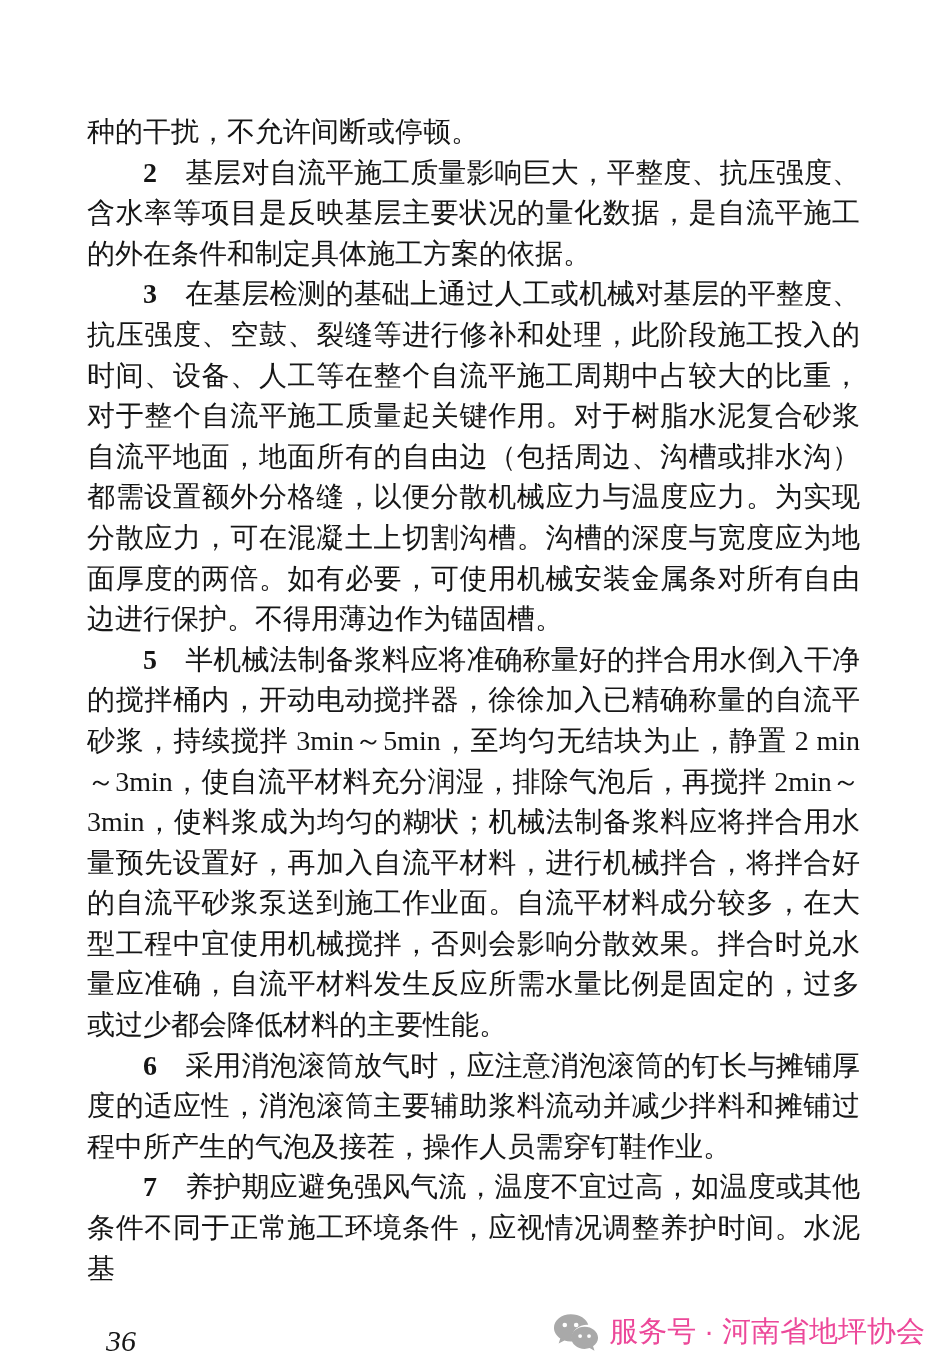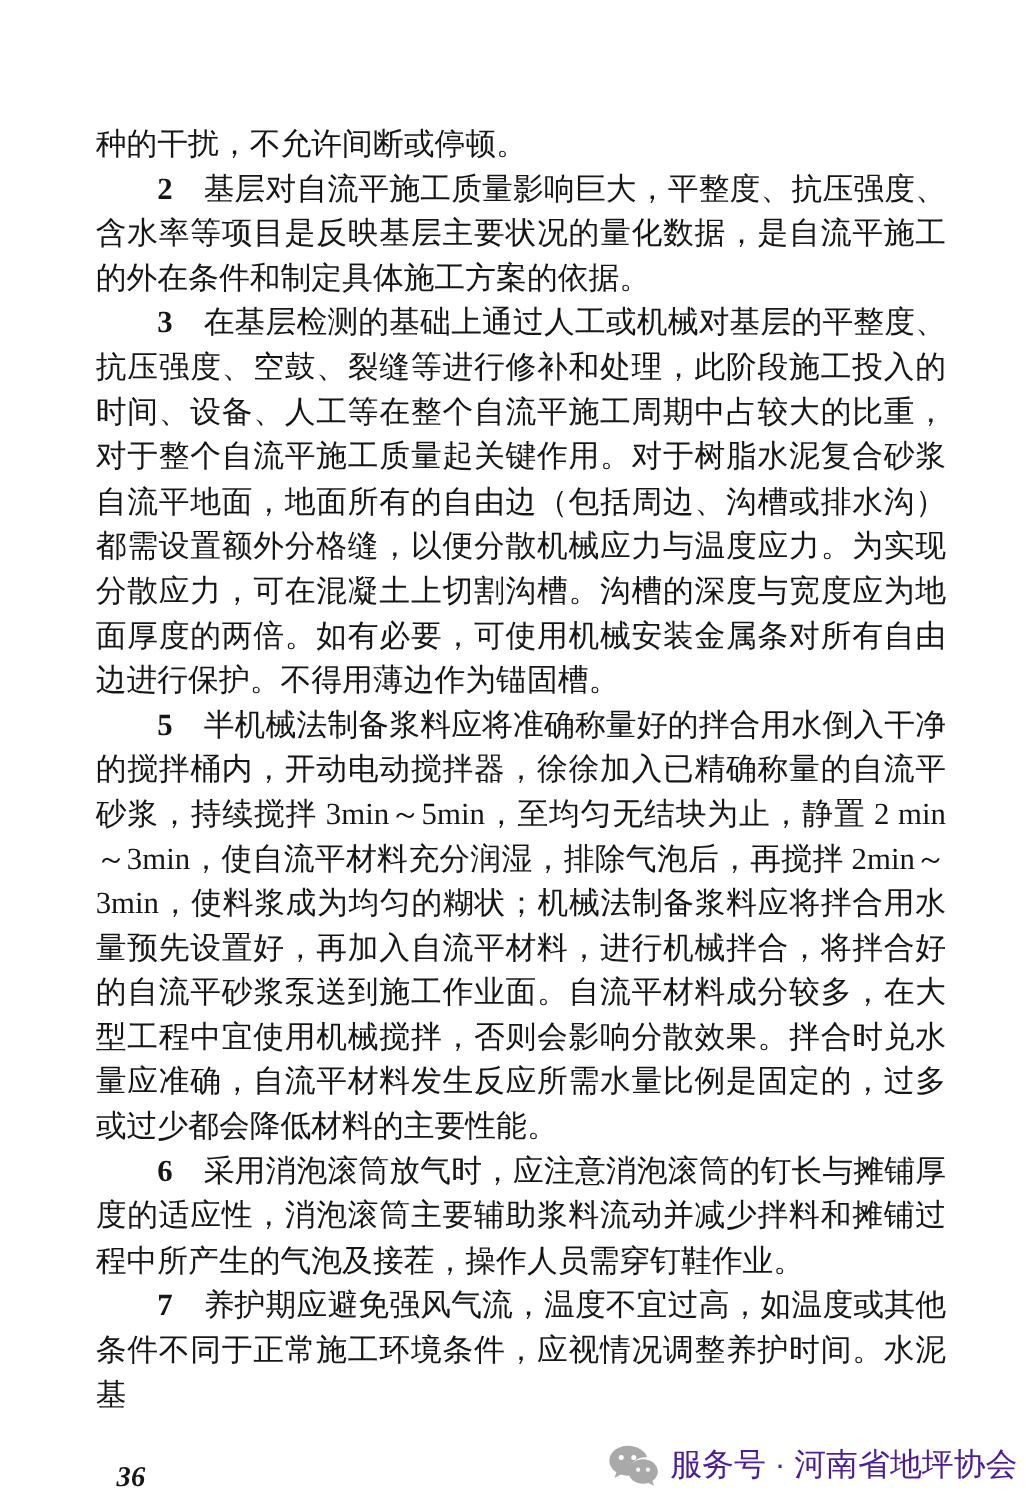--- a/index.html
+++ b/index.html
@@ -33,34 +33,33 @@
     text-indent: 0;
   }
   .para-num {
     font-weight: 700;
     margin-right: 1em;
   }
   .page-number {
     position: absolute;
     left: 106px;
     bottom: 7px;
-    font-size: 26px;
+    font-size: 30px;
     font-style: italic;
     color: #161616;
     font-family: "Liberation Serif", "DejaVu Serif", serif;
-    font-weight: bold;
   }
   .watermark {
     position: absolute;
     right: 8px;
     bottom: 13px;
     display: flex;
     align-items: center;
     gap: 10px;
-    color: #4c1d95;
+    color: #ec4899;
     font-size: 29px;
     font-family: "Liberation Sans", "DejaVu Sans", sans-serif;
     white-space: nowrap;
   }
   .wechat-icon {
     width: 46px;
     height: 39px;
     flex: none;
   }
 </style>

